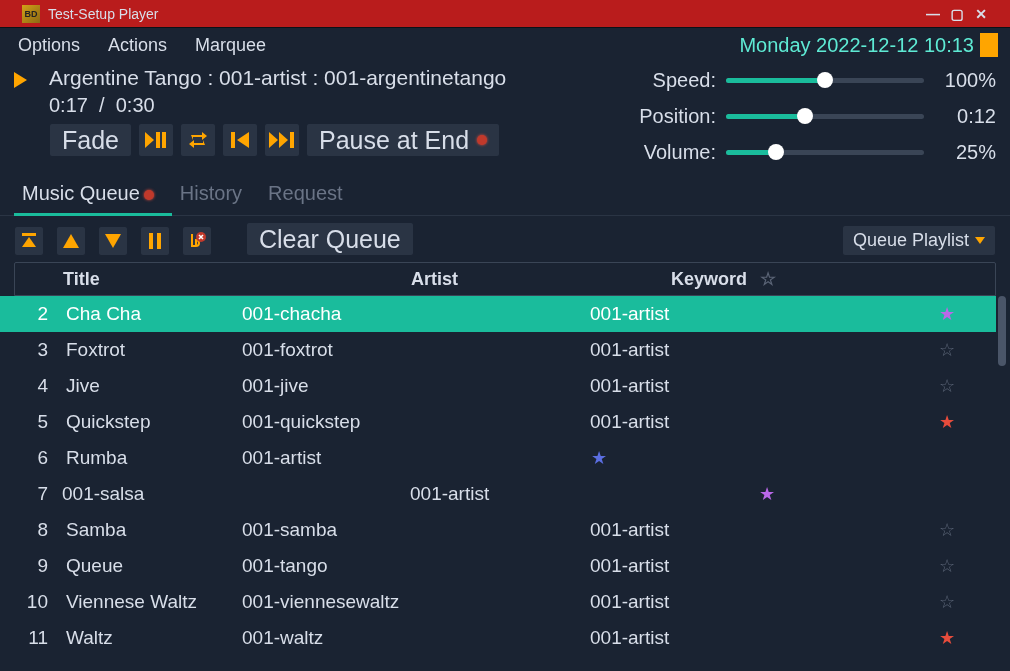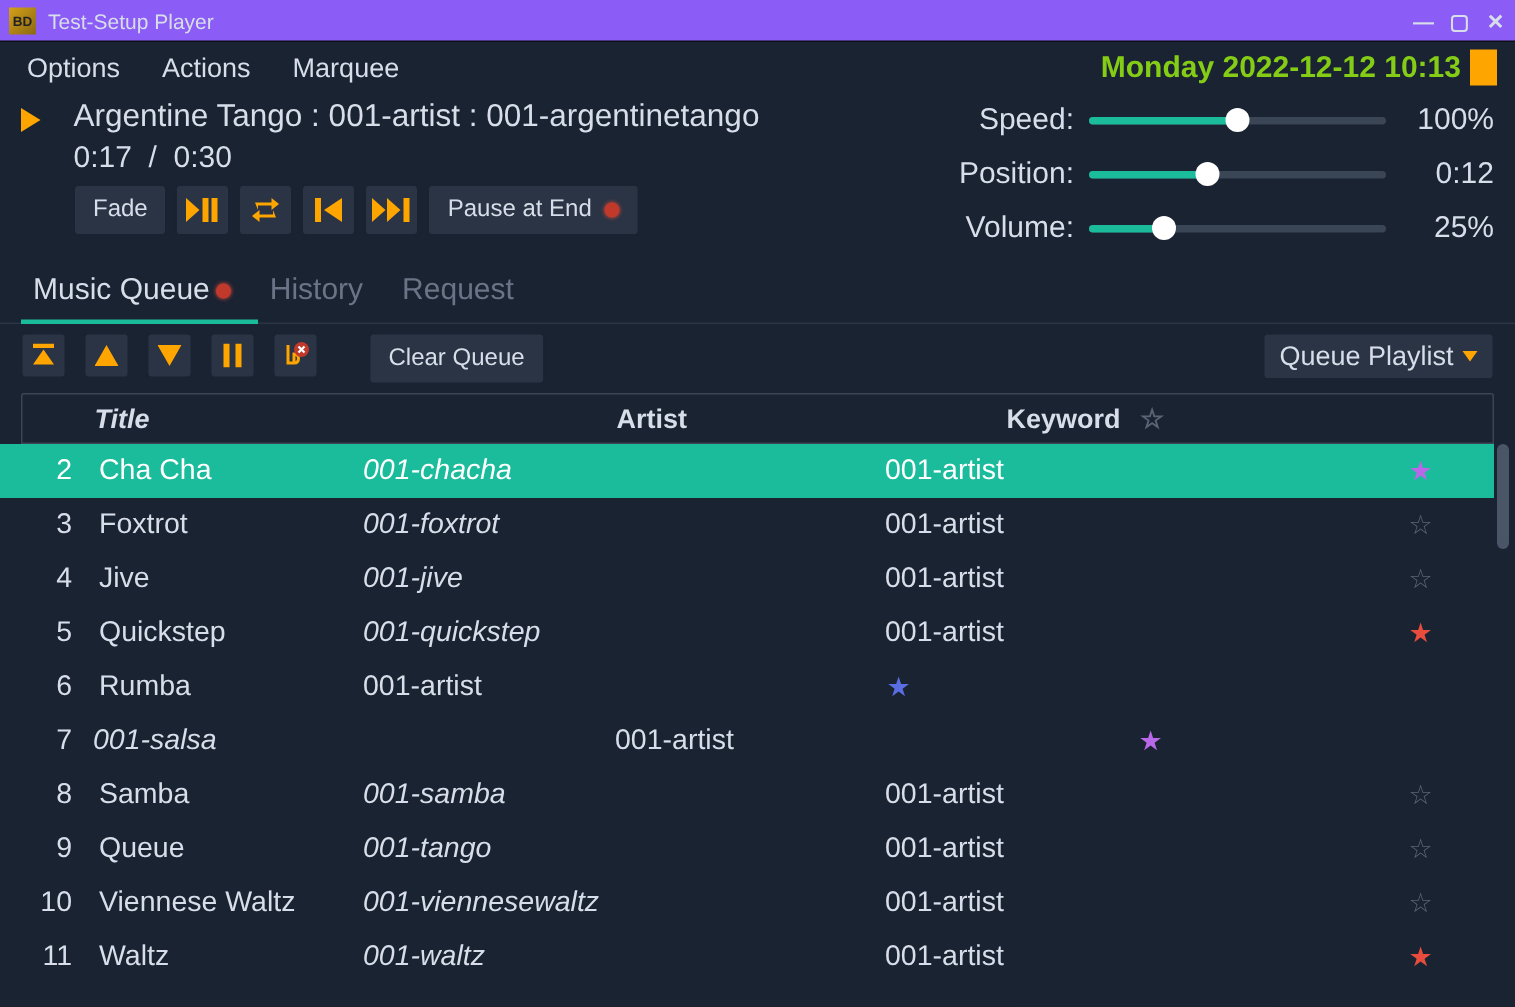--- a/index.html
+++ b/index.html
@@ -1,72 +1,72 @@
 <!DOCTYPE html>
 <html><head>
 <meta charset="utf-8">
 <style>
 * { margin: 0; padding: 0; box-sizing: border-box; font-family: -apple-system, BlinkMacSystemFont, "Segoe UI", sans-serif; }
 body { background: #1a2332; color: #d8dee9; width: 1010px; height: 671px; overflow: hidden; font-size: 17px; }
 
 
-.titlebar { height: 28px; background: #8b5cf6; display: flex; align-items: center; padding: 0 6px; border-bottom: 1px solid #0d1117; }
+.titlebar { height: 28px; background: #b91c1c; display: flex; align-items: center; padding: 0 22px; border-bottom: 1px solid #0d1117; }
 .titlebar-icon { width: 18px; height: 18px; background: linear-gradient(135deg, #d4a017, #8b6914); margin-right: 8px; display:flex; align-items:center; justify-content:center; font-size:9px; font-weight:bold; color:#222; }
 .titlebar-title { flex: 1; font-size: 14px; color: #d8dee9; }
 .titlebar-controls { display: flex; gap: 10px; }
 .titlebar-btn { width: 14px; height: 14px; display: flex; align-items: center; justify-content: center; cursor: pointer; color: #d8dee9; font-size: 14px; font-weight: bold; }
 
 
 .menubar { height: 34px; display: flex; align-items: center; padding: 0 12px; }
 .menu-item { padding: 4px 14px; font-size: 18px; color: #d8dee9; cursor: pointer; }
 .menu-item:first-child { padding-left: 6px; }
 .menubar-spacer { flex: 1; }
-.datetime { font-size: 20px; color: #84cc16; margin-right: 4px; font-weight: bold; }
+.datetime { font-size: 20px; color: #5eead4; margin-right: 4px; }
 .clock-box { width: 18px; height: 24px; background: #ffa500; margin-left: 2px; }
 
 
 .nowplaying { display: flex; align-items: flex-start; padding: 4px 14px 0 14px; }
 .play-indicator { width: 0; height: 0; border-left: 13px solid #ffa500; border-top: 8px solid transparent; border-bottom: 8px solid transparent; margin-top: 6px; margin-right: 22px; }
 .nowplaying-left { flex: 1; }
 .nowplaying-title { font-size: 21px; color: #d8dee9; margin-bottom: 4px; }
 .nowplaying-time { font-size: 20px; color: #d8dee9; margin-bottom: 6px; }
 
 .nowplaying-right { min-width: 380px; }
 .slider-row { display: flex; align-items: center; margin-bottom: 8px; height: 28px; }
 .slider-label { width: 100px; text-align: right; font-size: 20px; color: #d8dee9; margin-right: 10px; }
 .slider-track { flex: 1; height: 5px; background: #3a4556; border-radius: 3px; position: relative; margin-right: 12px; }
 .slider-fill { position: absolute; left: 0; top: 0; height: 100%; background: #1abc9c; border-radius: 3px; }
 .slider-thumb { position: absolute; top: 50%; transform: translate(-50%, -50%); width: 16px; height: 16px; background: #fff; border-radius: 50%; }
 .slider-value { width: 60px; text-align: right; font-size: 20px; color: #d8dee9; }
 
 
 .transport { display: flex; align-items: center; gap: 6px; padding: 0 0 8px 0; }
-.btn { background: #2a3444; border: 1px solid #1a2332; padding: 4px 12px; font-size: 16px; color: #d8dee9; cursor: pointer; border-radius: 3px; display: flex; align-items: center; gap: 4px; height: 34px; }
+.btn { background: #2a3444; border: 1px solid #1a2332; padding: 4px 12px; font-size: 25px; color: #d8dee9; cursor: pointer; border-radius: 3px; display: flex; align-items: center; gap: 4px; height: 34px; }
 .icon-btn { background: #2a3444; border: 1px solid #1a2332; padding: 0; width: 36px; height: 34px; cursor: pointer; border-radius: 3px; display: flex; align-items: center; justify-content: center; color: #ffa500; }
 .red-dot { width: 10px; height: 10px; background: #c0392b; border-radius: 50%; display: inline-block; margin-left: 4px; box-shadow: 0 0 3px #e74c3c; }
 
 
 .tabs { display: flex; align-items: center; padding: 0 14px; border-bottom: 1px solid #2a3444; }
 .tab { padding: 8px 18px 10px 8px; font-size: 20px; color: #6a7486; cursor: pointer; position: relative; }
 .tab.active { color: #d8dee9; }
 .tab.active::after { content: ''; position: absolute; left: 0; right: 0; bottom: -1px; height: 3px; background: #1abc9c; }
 
 
-.queue-toolbar { display: flex; align-items: flex-start; padding: 6px 14px; gap: 12px; }
+.queue-toolbar { display: flex; align-items: flex-end; padding: 6px 14px; gap: 12px; }
 .queue-toolbar .icon-btn { width: 30px; height: 30px; }
 .queue-toolbar-spacer { flex: 1; }
 .queue-playlist-btn { background: #2a3444; border: 1px solid #1a2332; padding: 4px 10px; font-size: 18px; color: #d8dee9; cursor: pointer; border-radius: 3px; display: flex; align-items: center; gap: 6px; }
 .dropdown-arrow { width: 0; height: 0; border-left: 5px solid transparent; border-right: 5px solid transparent; border-top: 7px solid #ffa500; }
 
 
 .table-container { padding: 0 14px; position: relative; }
 .table-header { display: flex; align-items: center; height: 34px; border: 1px solid #3a4556; border-radius: 2px 2px 0 0; font-size: 18px; font-weight: 600; color: #d8dee9; }
 .col-num { width: 44px; text-align: right; padding-right: 10px; }
 .col-dance { width: 180px; padding-left: 8px; }
-.col-title { width: 348px; padding-left: 4px; font-style: italic; }
+.col-title { width: 348px; padding-left: 4px; }
 .col-artist { width: 248px; padding-left: 4px; }
 .col-keyword { width: 98px; padding-left: 4px; text-align: right; padding-right: 6px; }
 .col-star { width: 30px; text-align: center; }
 
 .table-body { }
 .table-row { display: flex; align-items: center; height: 36px; font-size: 19px; color: #d8dee9; }
 .table-row.selected { background: #1abc9c; color: #fff; position: relative; }
 .table-row.selected::before { content:''; position:absolute; left:-14px; width:14px; top:0; bottom:0; background:#1abc9c; }
 .star { font-size: 18px; }
 .star-empty { color: #5a6476; }

